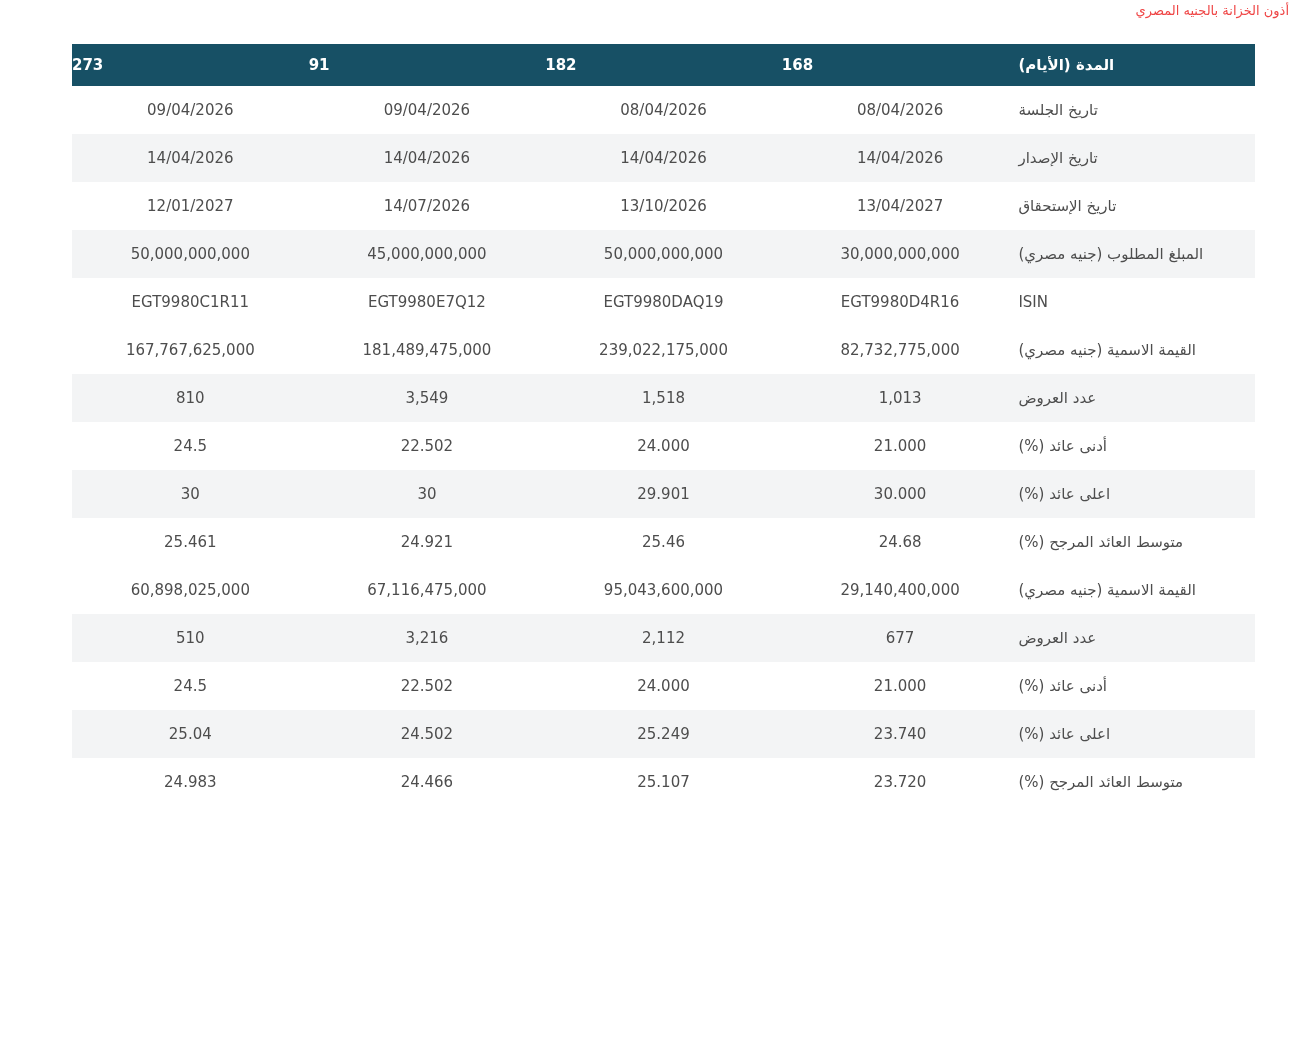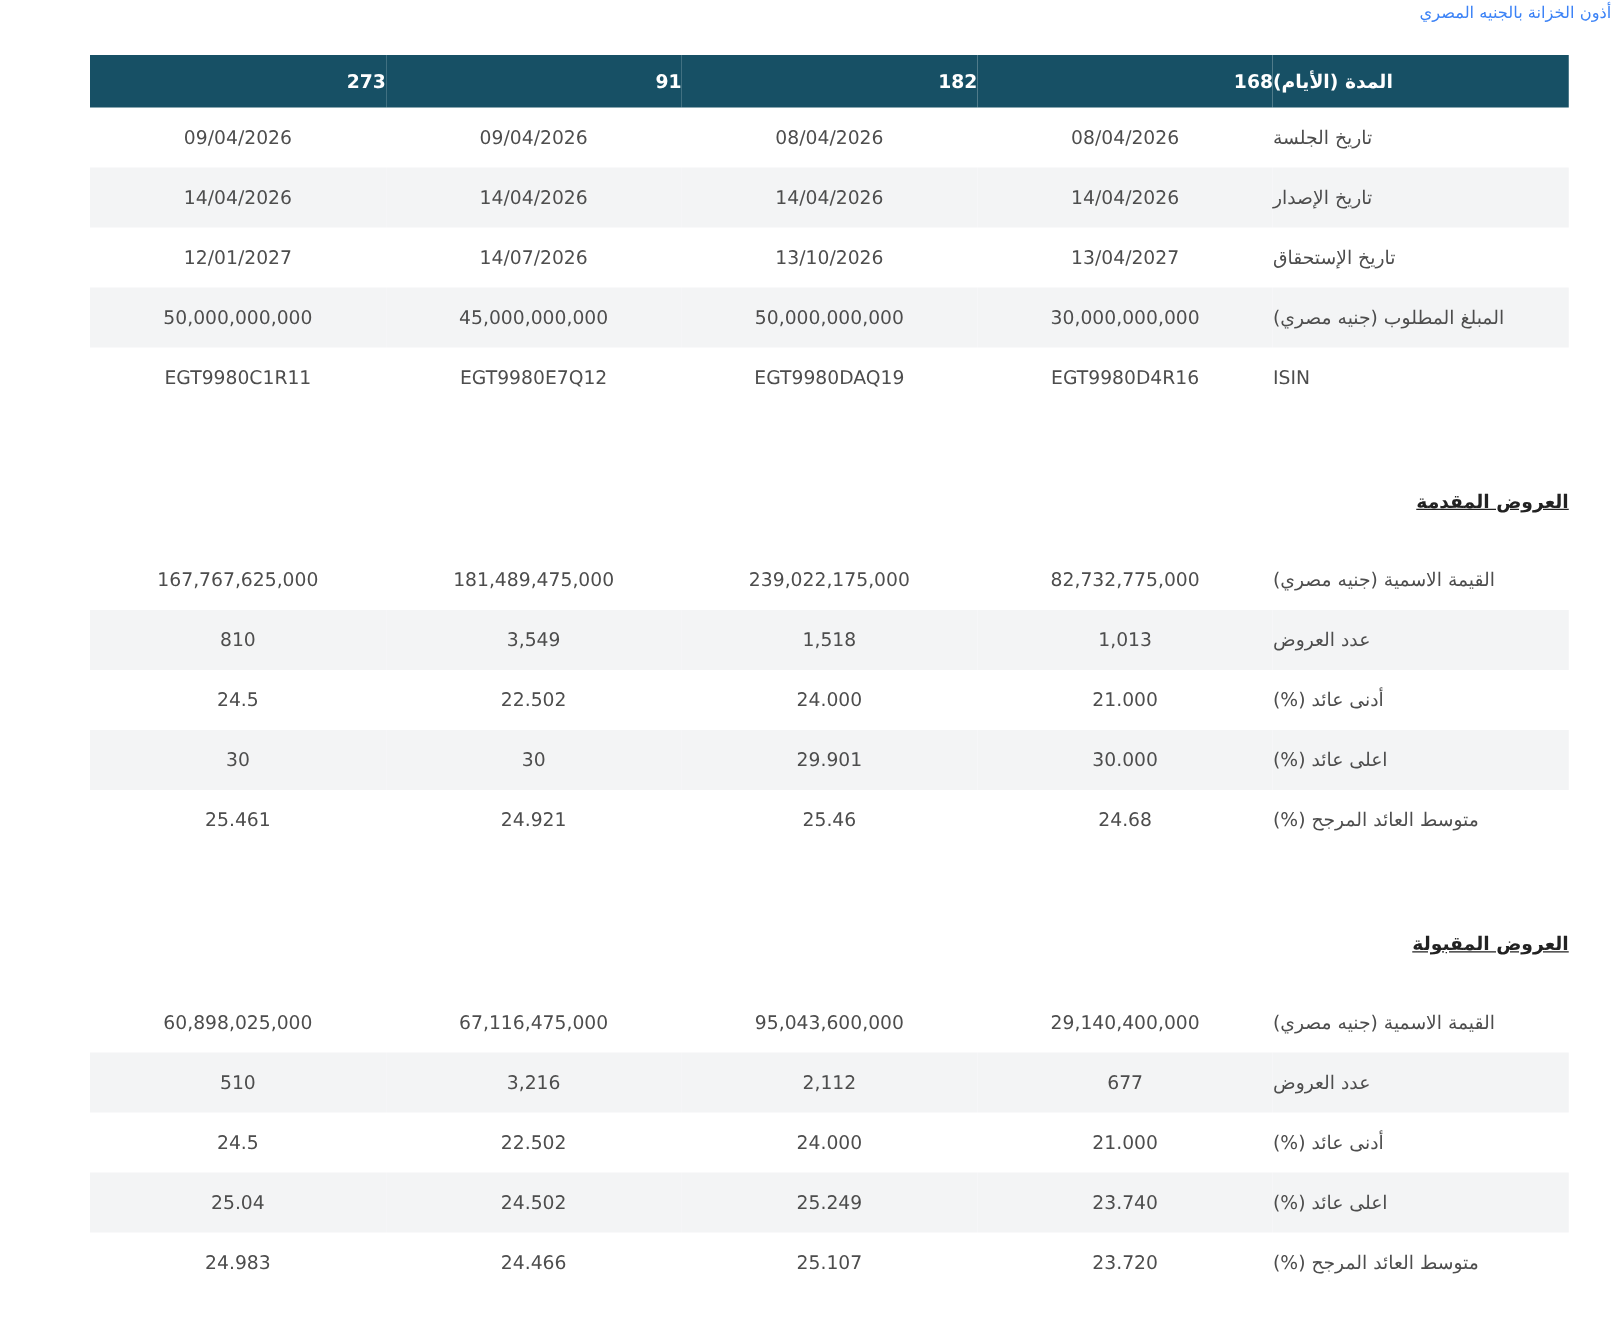--- a/index.html
+++ b/index.html
@@ -13,37 +13,37 @@
   body{
     width:1295px;height:1063px;
     font-family:"DejaVu Sans","Liberation Sans",sans-serif;
     direction:rtl;
     overflow:hidden;
   }
   .page-title{
     margin:3px 6px 0 0;
     text-align:right;
     font-size:13px;
-    color:#3b82f6;
+    color:#ef4444;
   }
   .content{
     margin:26px 40px 0 72px; 
   }
   table.data-table{
     width:100%;
     border-collapse:collapse;
     table-layout:fixed;
   }
   table.data-table th{
     background:var(--header-bg);
     color:var(--header-text);
     height:42px;
     font-size:15px;
     font-weight:bold;
-    text-align:right;
+    text-align:left;
     padding:0;
   }
   table.data-table th.lbl{
     text-align:left;
     padding-right:12px;
     font-weight:bold;
   }
   table.data-table td{
     height:48px;
     font-size:15px;
@@ -124,21 +124,20 @@
       <tr>
         <td class="lbl">ISIN</td>
         <td>EGT9980D4R16</td>
         <td>EGT9980DAQ19</td>
         <td>EGT9980E7Q12</td>
         <td>EGT9980C1R11</td>
       </tr>
     </tbody>
   </table>
 
-  <div class="section-heading">العروض المقدمة</div>
 
   <table class="data-table">
     <colgroup>
         <col>
         <col>
         <col>
         <col>
         <col>
       </colgroup>
     <tbody>
@@ -173,21 +172,20 @@
       <tr>
         <td class="lbl">متوسط العائد المرجح (%)</td>
         <td>24.68</td>
         <td>25.46</td>
         <td>24.921</td>
         <td>25.461</td>
       </tr>
     </tbody>
   </table>
 
-  <div class="section-heading">العروض المقبولة</div>
 
   <table class="data-table">
     <colgroup>
         <col>
         <col>
         <col>
         <col>
         <col>
       </colgroup>
     <tbody>

